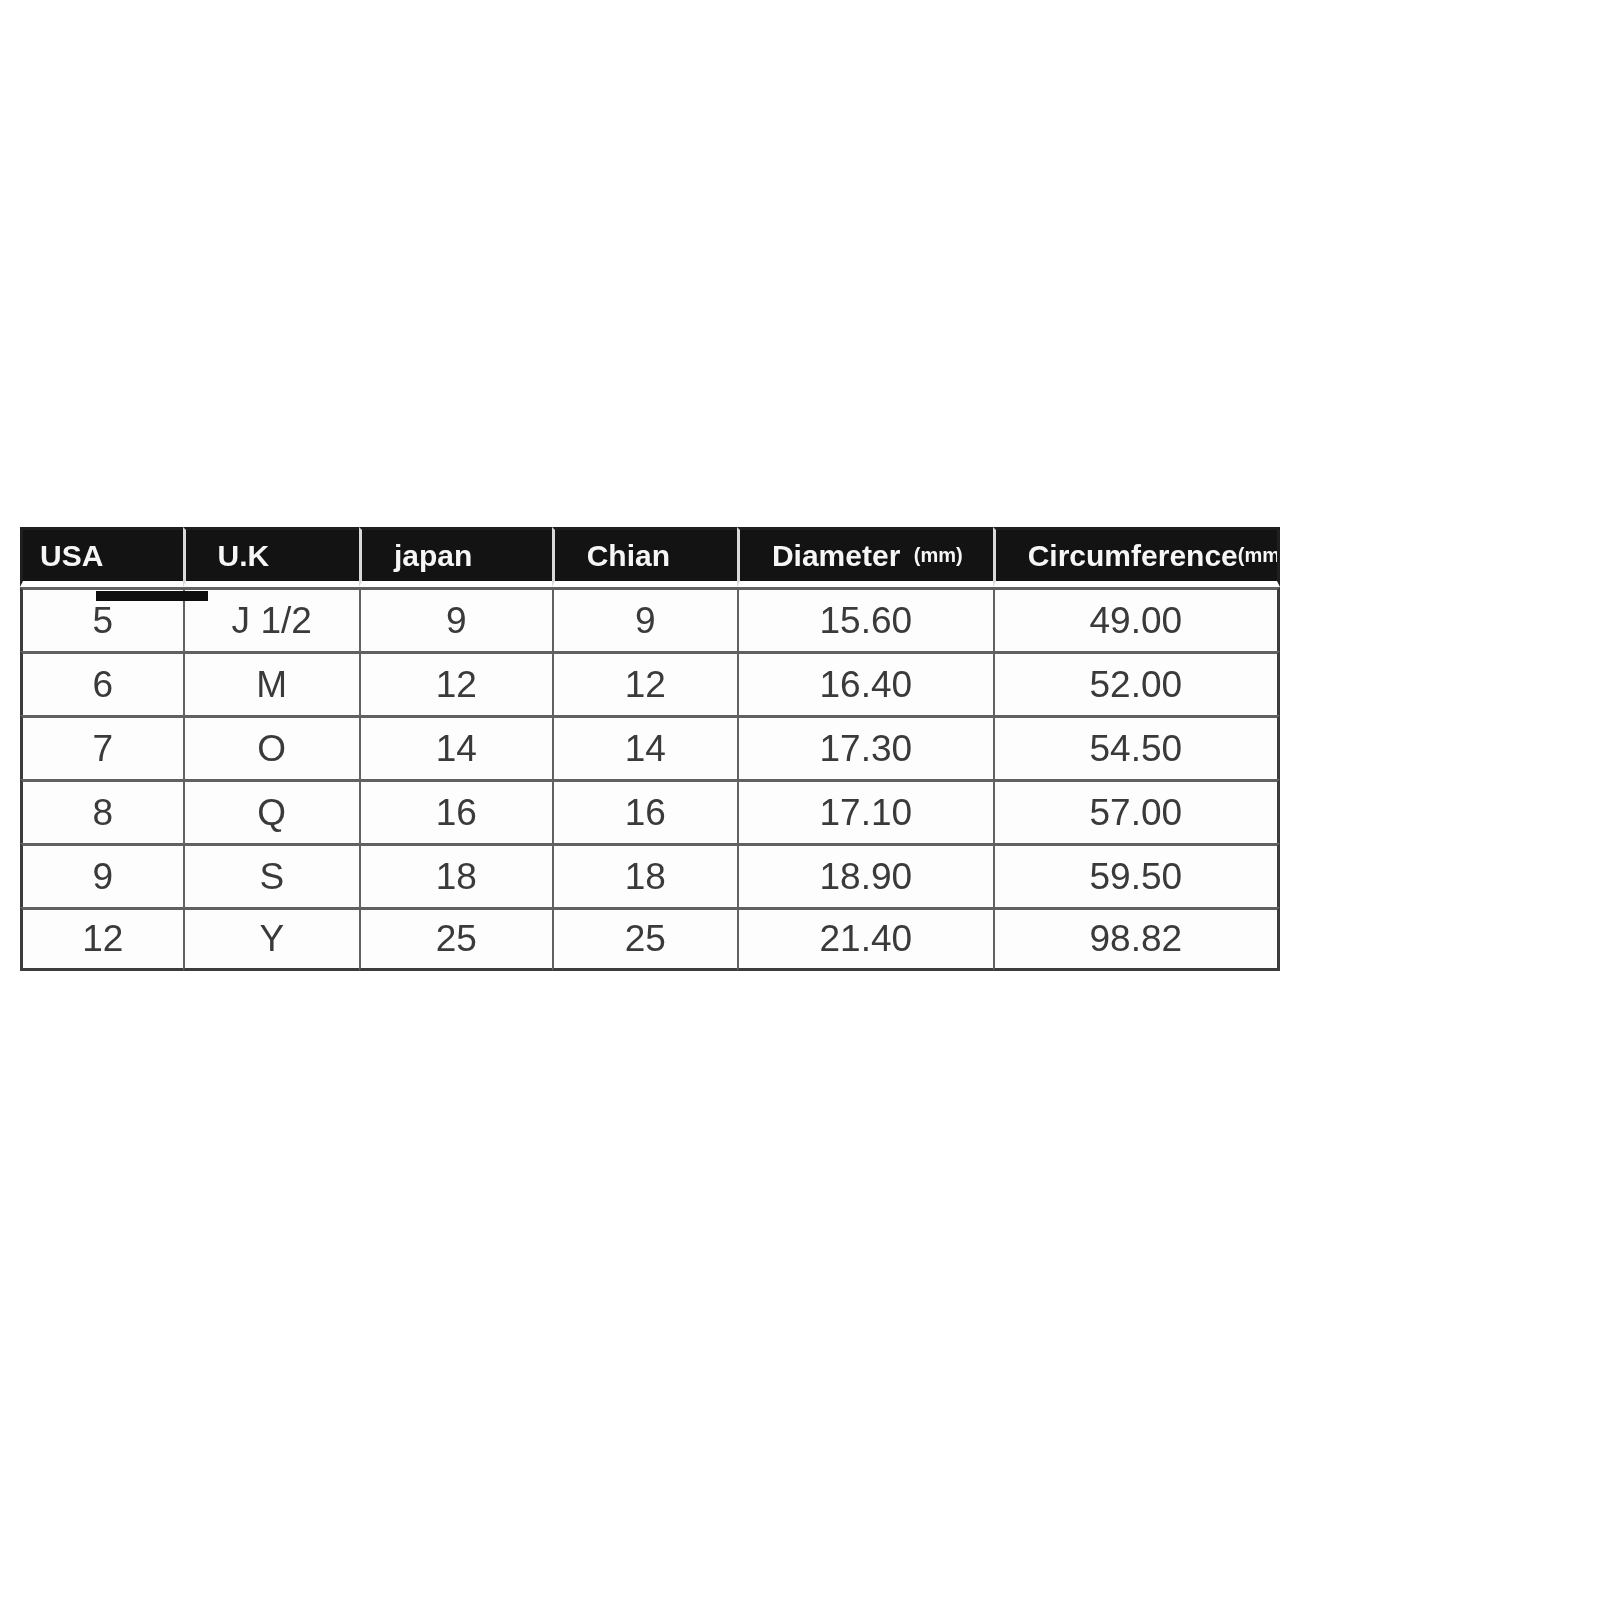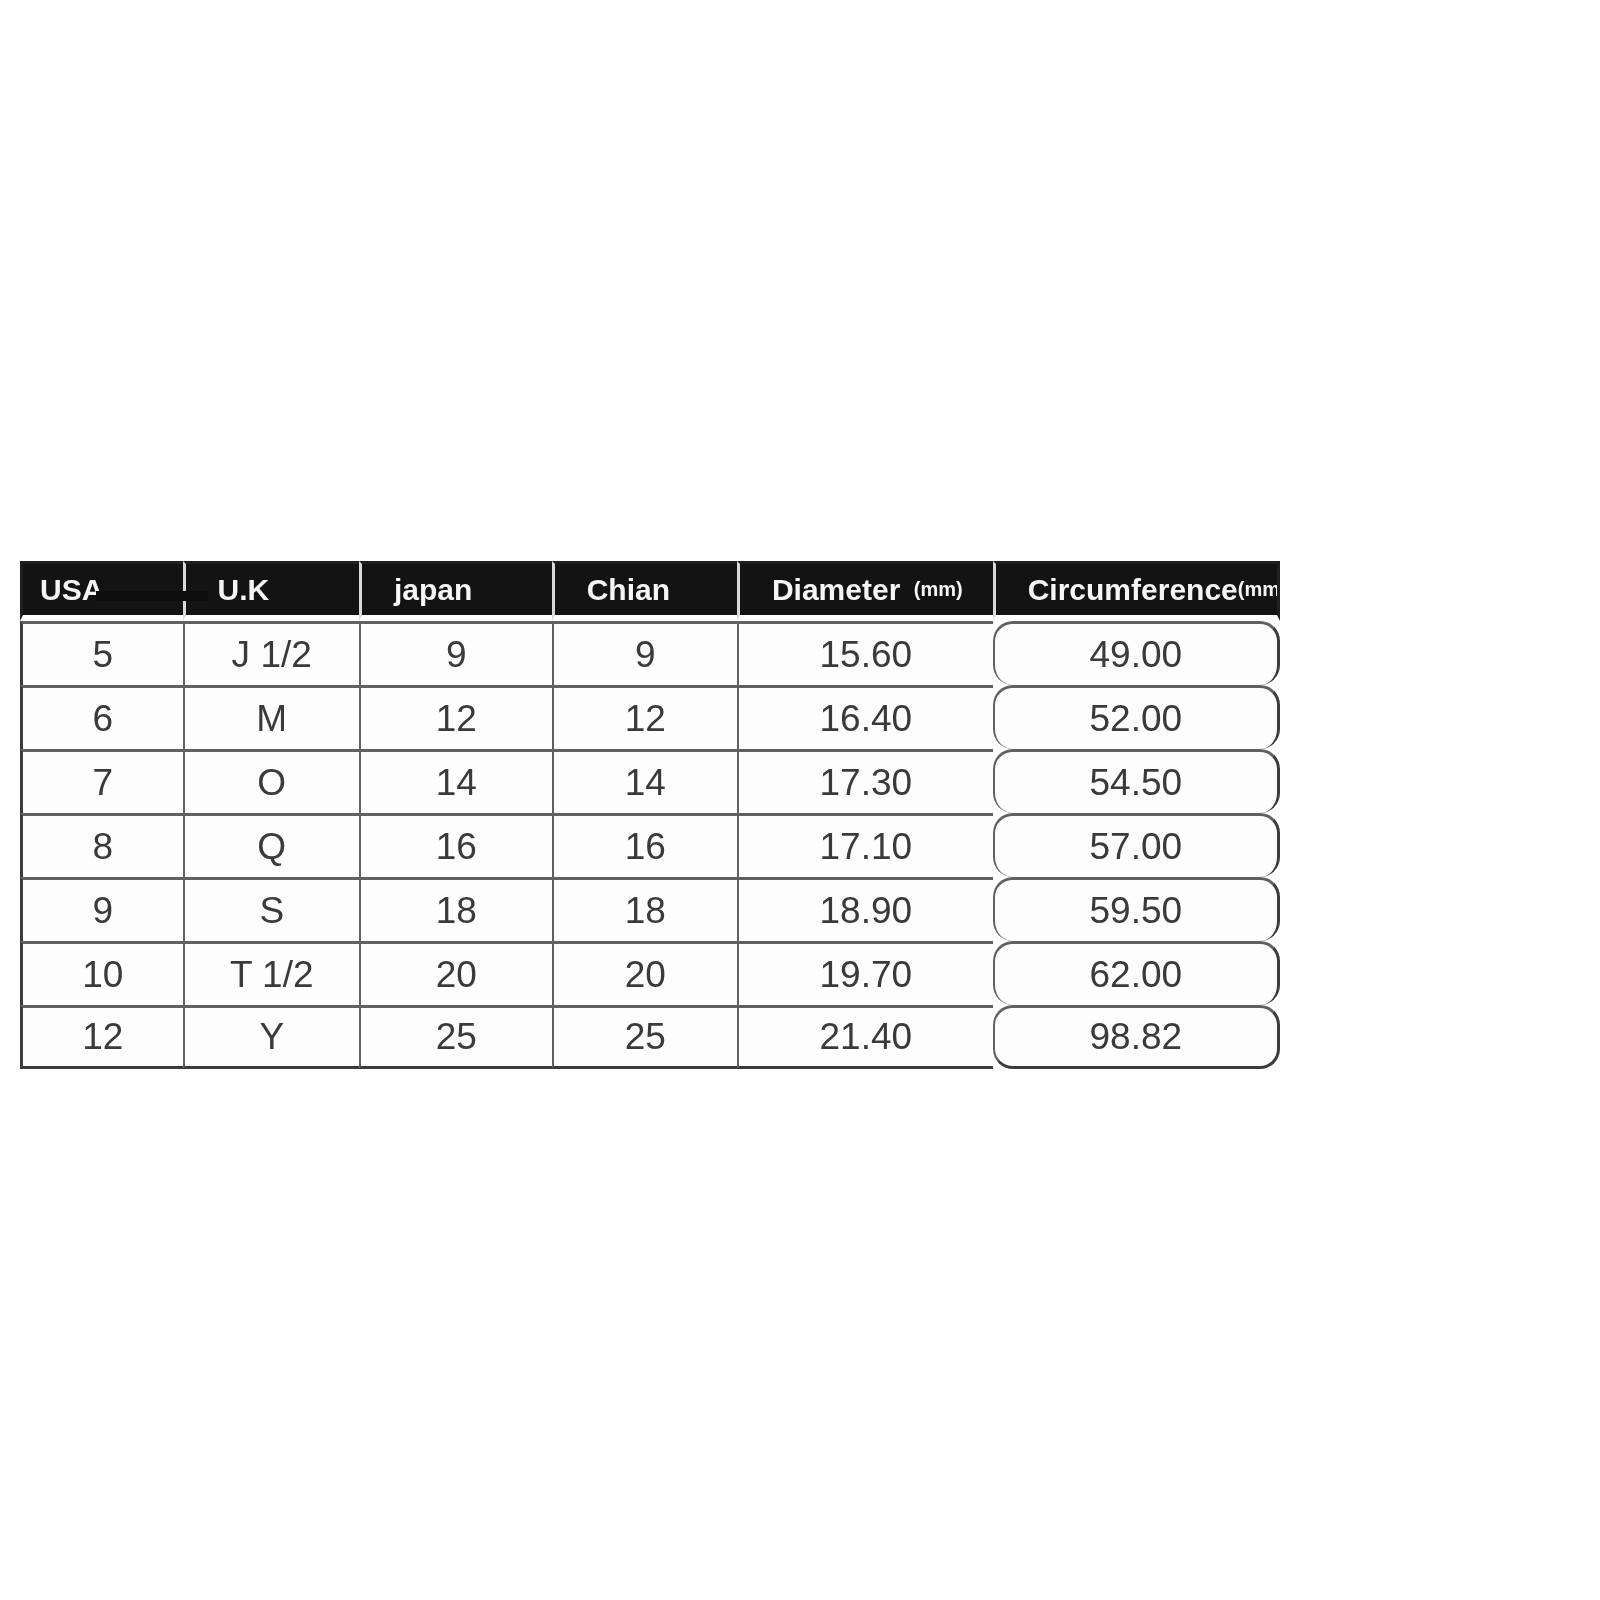--- a/index.html
+++ b/index.html
@@ -19,21 +19,21 @@
     position:relative;
     width:1600px;
     height:1600px;
     background:var(--page-bg);
     overflow:hidden;
     font-family:"Liberation Sans","DejaVu Sans",sans-serif;
   }
   table.size-table {
     position:absolute;
     left:20px;
-    top:561px;
+    top:527px;
     width:1260px;
     border-spacing:0;
     border-collapse:separate;
     table-layout:fixed;
   }
   table.size-table th {
     background:var(--header-bg);
     color:var(--header-text);
     height:60px;
     font-size:30px;
@@ -62,21 +62,21 @@
     height:64px;
     font-size:37px;
     text-align:center;
     vertical-align:middle;
     white-space:nowrap;
     overflow:hidden;
     border-top:3px solid var(--grid-color);
     border-left:2px solid var(--grid-color);
   }
   table.size-table td:first-child { border-left:3px solid var(--outer-border); }
-  table.size-table td:last-child  { border-right:3px solid var(--outer-border);border-radius:20px; }
+  table.size-table td:last-child  { border-right:3px solid var(--outer-border); }
   table.size-table tr:last-child td { border-bottom:3px solid var(--outer-border); }
   .artifact {
     position:absolute;
     left:96px;
     top:591px;
     width:112px;
     height:10px;
     background:var(--artifact-color);
   }
 </style>
@@ -164,28 +164,20 @@
         </tr>
         <tr>
           <td>9</td>
           <td>S</td>
           <td>18</td>
           <td>18</td>
           <td>18.90</td>
           <td>59.50</td>
         </tr>
         <tr>
-          <td>10</td>
-          <td>T 1/2</td>
-          <td>20</td>
-          <td>20</td>
-          <td>19.70</td>
-          <td>62.00</td>
-        </tr>
-        <tr>
           <td>12</td>
           <td>Y</td>
           <td>25</td>
           <td>25</td>
           <td>21.40</td>
           <td>98.82</td>
         </tr>
       </tbody>
   </table>
   <div class="artifact"></div>

